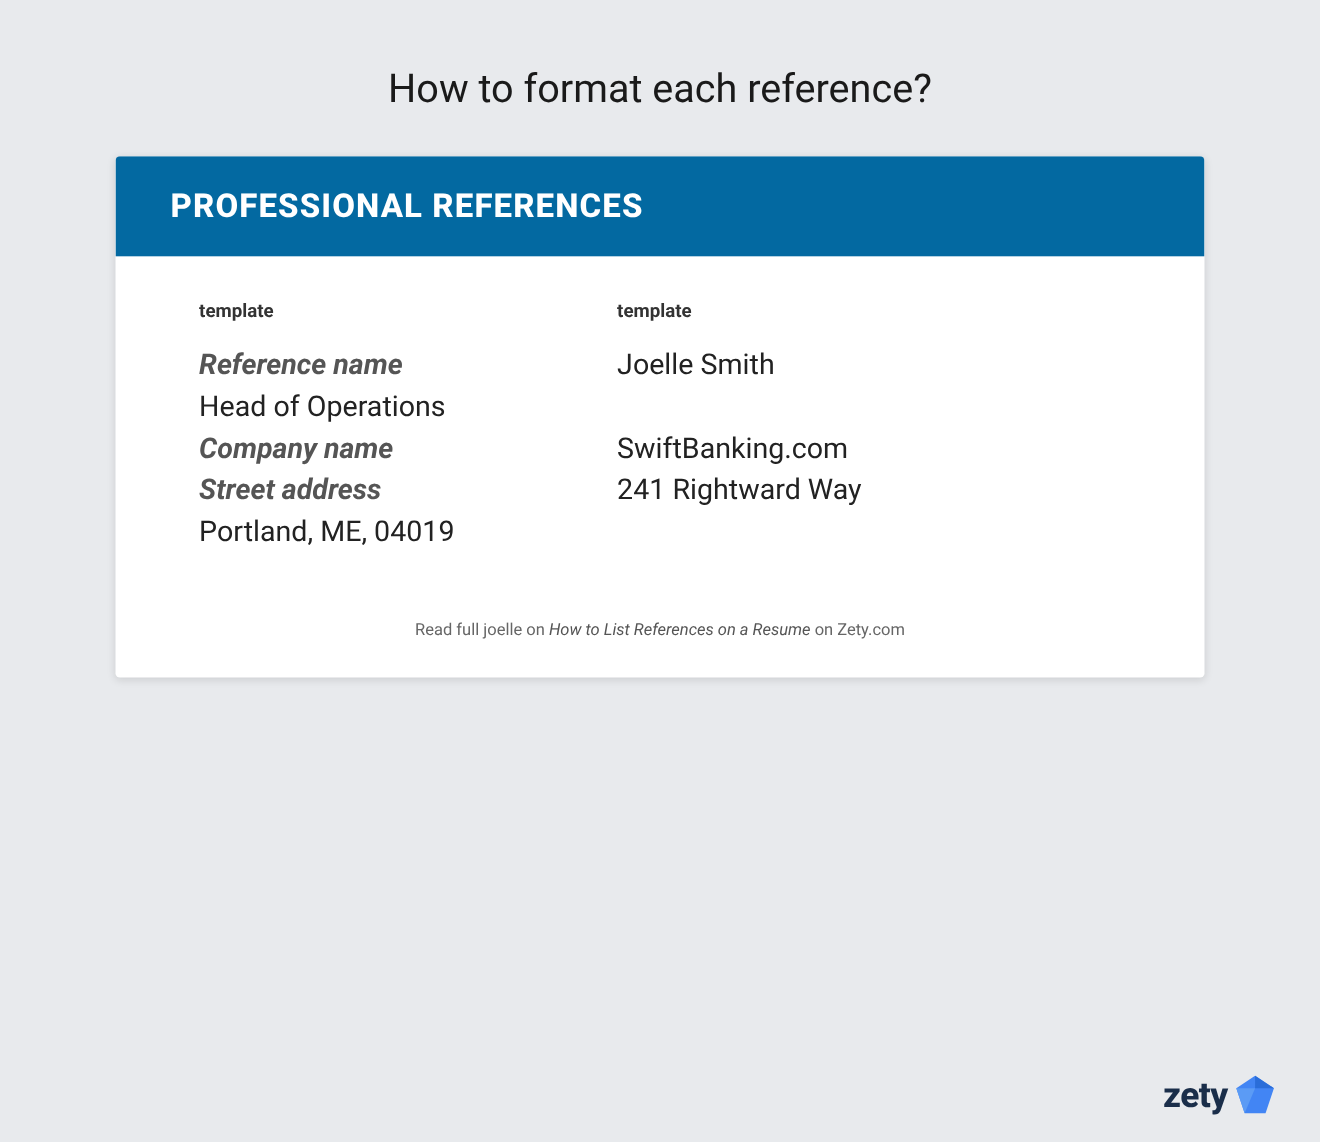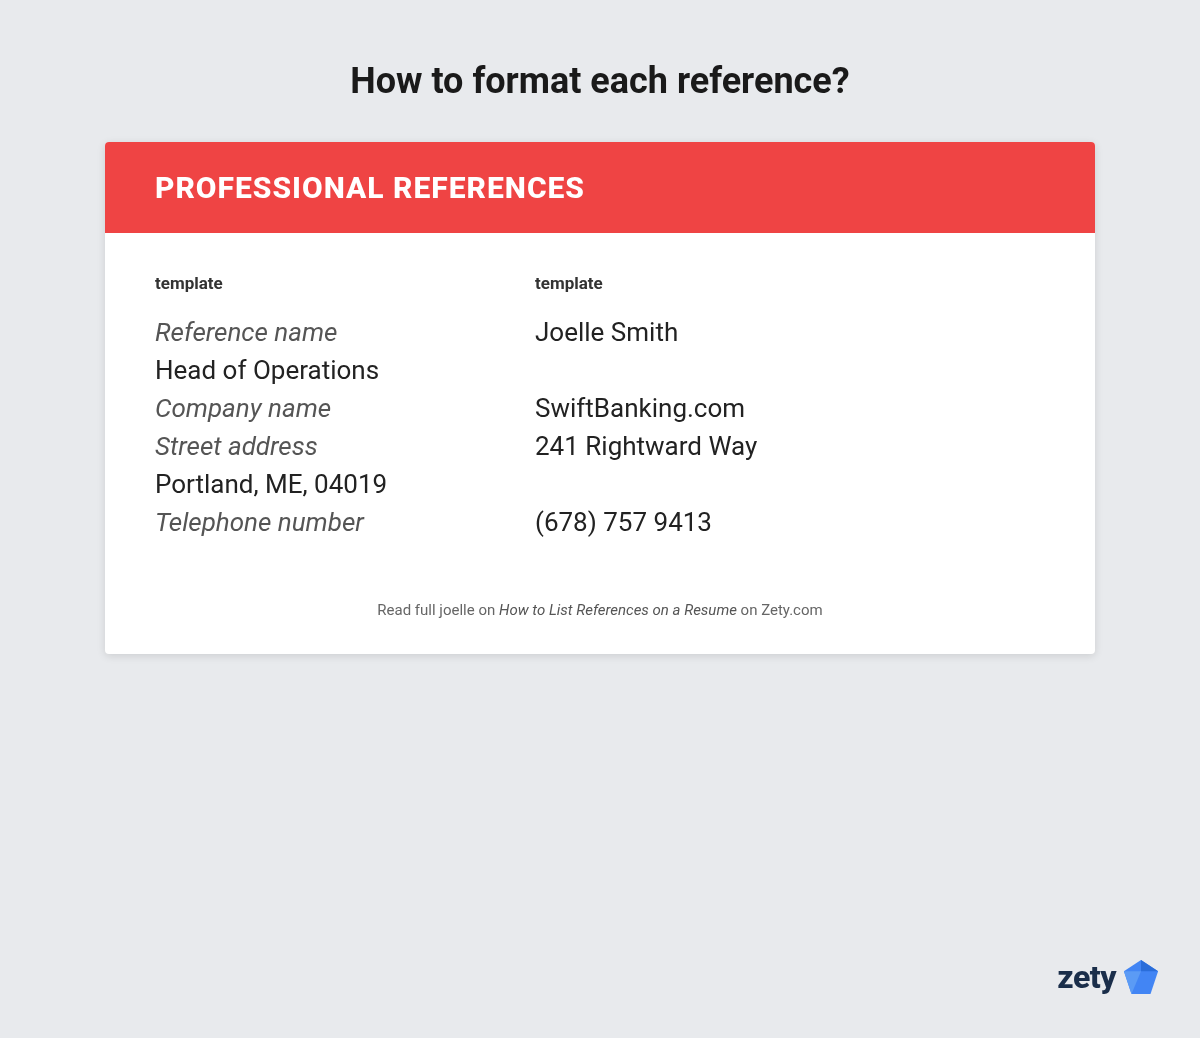--- a/index.html
+++ b/index.html
@@ -15,50 +15,50 @@
       display: flex;
       flex-direction: column;
       align-items: center;
       justify-content: flex-start;
       font-family: -apple-system, BlinkMacSystemFont, 'Segoe UI', Roboto, Helvetica, Arial, sans-serif;
       position: relative;
     }
 
     .page-title {
       font-size: 36px;
-      font-weight: 700;
+      font-weight: 400;
       color: #1a1a1a;
       margin-top: 60px;
       margin-bottom: 40px;
       text-align: center;
     }
 
     .card {
       width: 990px;
       background: #ffffff;
       border-radius: 4px;
       overflow: hidden;
       box-shadow: 0 2px 8px rgba(0,0,0,0.12);
     }
 
     .card-header {
-      background-color: #ef4444;
+      background-color: #0369a1;
       padding: 28px 50px;
     }
 
     .card-header-title {
       font-size: 30px;
       font-weight: 800;
       color: #ffffff;
       letter-spacing: 1px;
       text-transform: uppercase;
     }
 
     .card-body {
-      padding: 40px 50px 30px 50px;
+      padding: 40px 50px 30px 76px;
     }
 
     .columns-header {
       display: flex;
       gap: 0;
       margin-bottom: 20px;
     }
 
     .col-template-header {
       width: 380px;
@@ -84,21 +84,21 @@
       display: flex;
       align-items: baseline;
       padding: 4px 0;
     }
 
     .template-cell {
       width: 380px;
       font-size: 26px;
       font-style: italic;
       color: #555555;
-      font-weight: 400;
+      font-weight: 700;
     }
 
     .example-cell {
       flex: 1;
       font-size: 26px;
       color: #222222;
       font-weight: 400;
     }
 
     .card-footer {
@@ -109,21 +109,21 @@
     }
 
     .card-footer em {
       font-style: italic;
       color: #555555;
       margin-top: 32px;
     }
 
     .zety-logo {
       position: absolute;
-      bottom: 42px;
+      bottom: 24px;
       right: 40px;
       display: flex;
       align-items: flex-end;
       gap: 6px;
     }
 
     .zety-text {
       font-size: 32px;
       font-weight: 800;
       color: #1a2e4a;
@@ -161,24 +161,20 @@
           <div class="template-cell">Company name</div>
           <div class="example-cell">SwiftBanking.com</div>
         </div>
         <div class="reference-row">
           <div class="template-cell">Street address</div>
           <div class="example-cell">241 Rightward Way</div>
         </div>
         <div class="reference-row">
           <div class="example-cell">Portland, ME, 04019</div>
         </div>
-        <div class="reference-row">
-          <div class="template-cell">Telephone number</div>
-          <div class="example-cell">(678) 757 9413</div>
-        </div>
       </div>
   </div>
   <div class="card-footer">
     <span>Read full joelle on </span><em>How to List References on a Resume</em><span> on Zety.com</span>
   </div>
 </div>
 
 <div class="zety-logo">
   <span class="zety-text">zety</span>
   <svg class="zety-diamond" viewBox="0 0 40 40" xmlns="http://www.w3.org/2000/svg">

